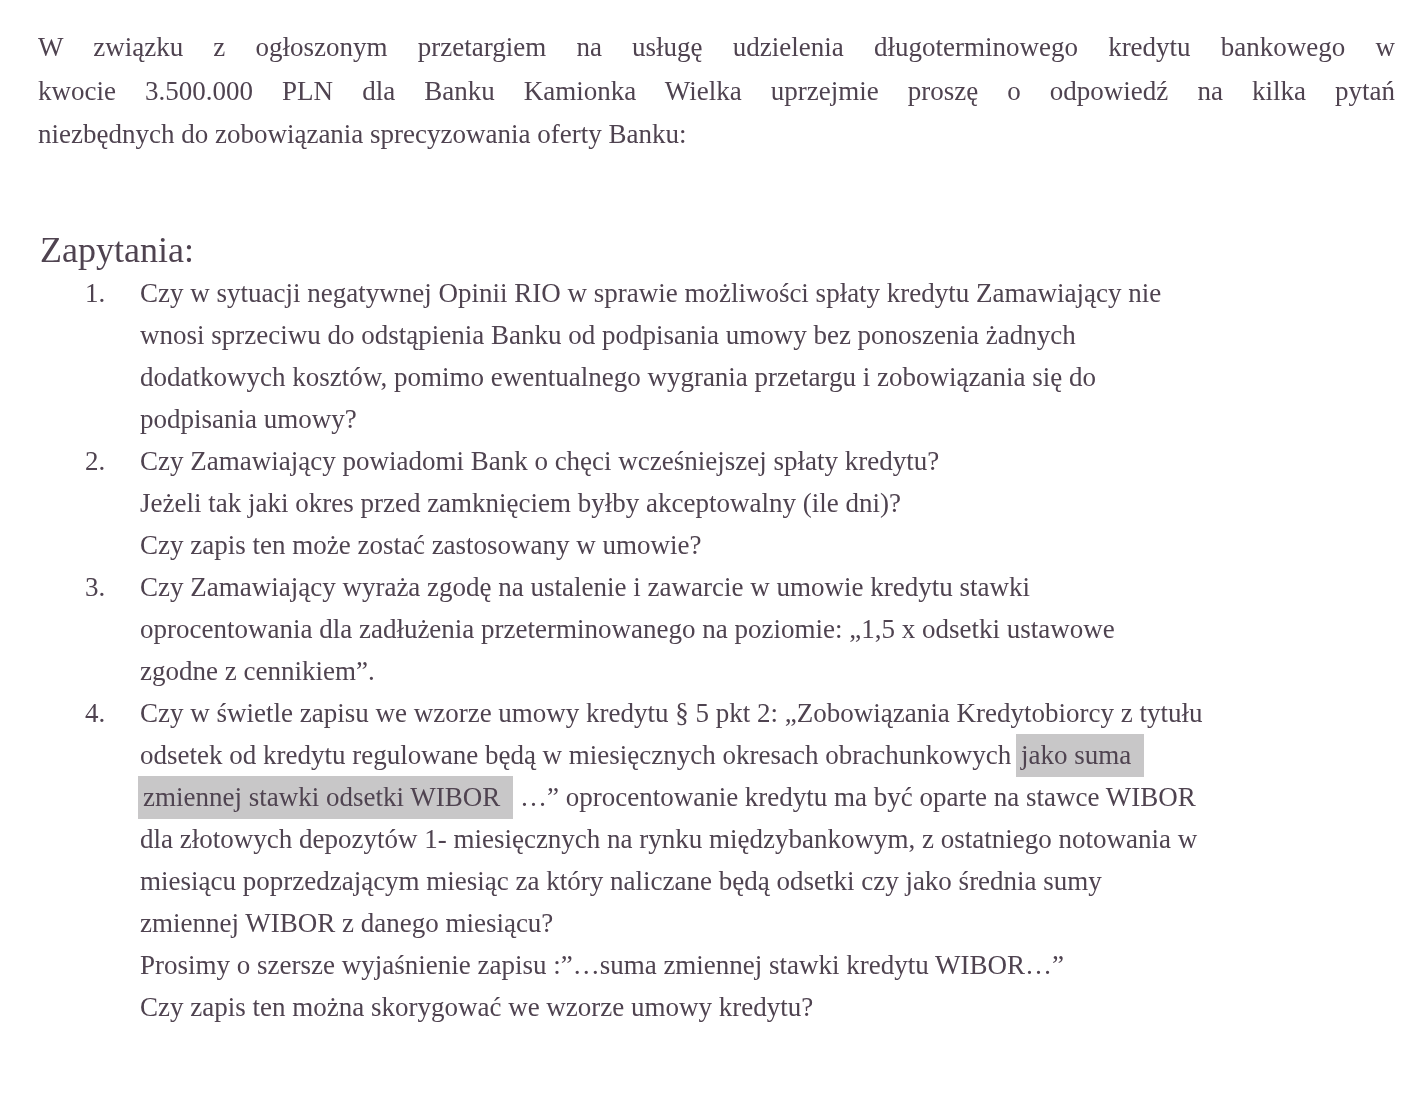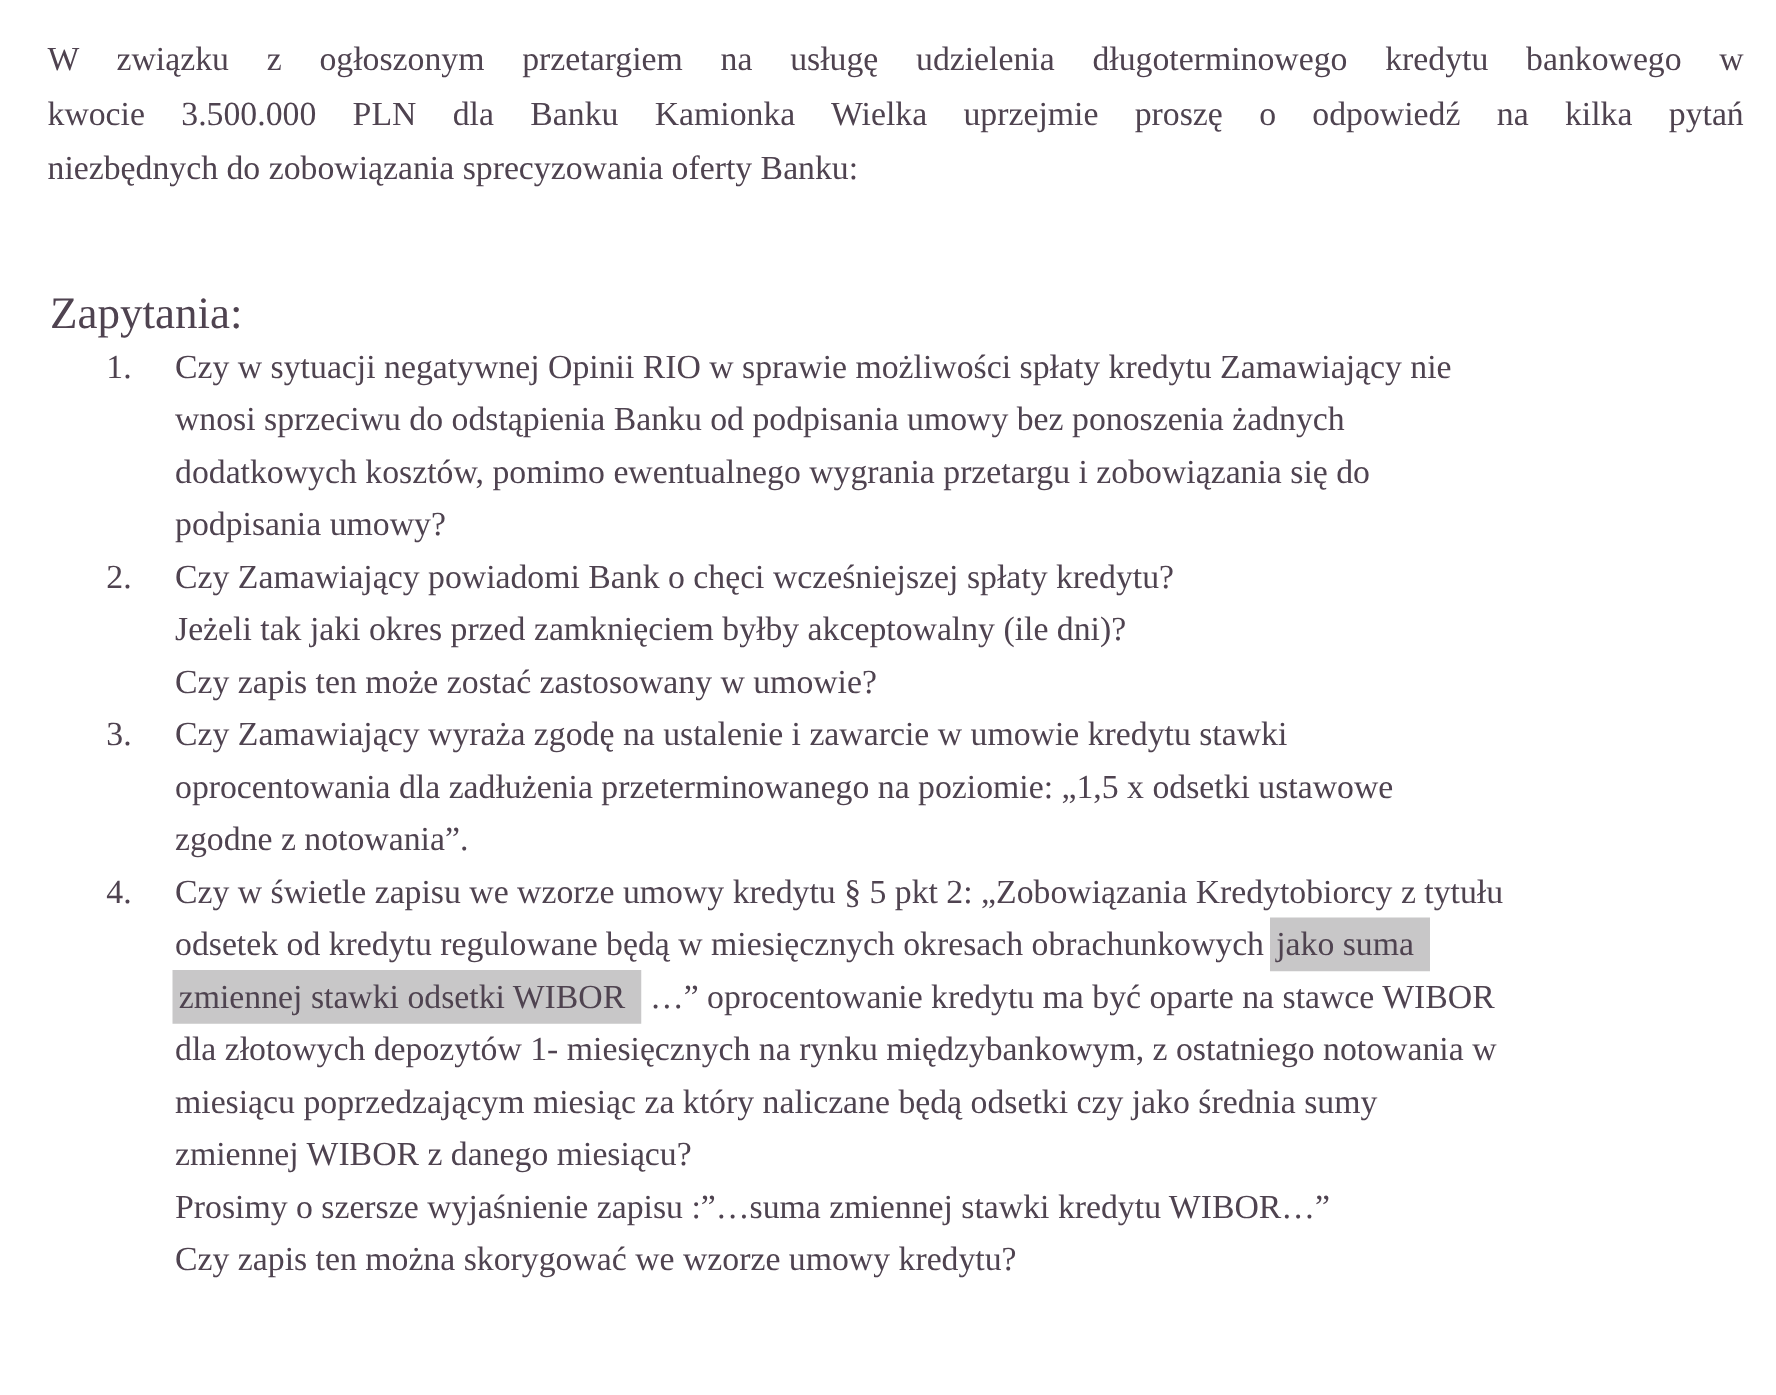--- a/index.html
+++ b/index.html
@@ -81,21 +81,21 @@
           <div class="q-line"><span class="seg">Czy Zamawiający powiadomi Bank o chęci wcześniejszej spłaty kredytu?</span></div>
           <div class="q-line"><span class="seg">Jeżeli tak jaki okres przed zamknięciem byłby akceptowalny (ile dni)?</span></div>
           <div class="q-line"><span class="seg">Czy zapis ten może zostać zastosowany w umowie?</span></div>
         </div>
       </div>
       <div class="q-item">
         <div class="q-num">3.</div>
         <div class="q-body">
           <div class="q-line"><span class="seg">Czy Zamawiający wyraża zgodę na ustalenie i zawarcie w umowie kredytu stawki</span></div>
           <div class="q-line"><span class="seg">oprocentowania dla zadłużenia przeterminowanego na poziomie: „1,5 x odsetki ustawowe</span></div>
-          <div class="q-line"><span class="seg">zgodne z notowania”.</span></div>
+          <div class="q-line"><span class="seg">zgodne z cennikiem”.</span></div>
         </div>
       </div>
       <div class="q-item">
         <div class="q-num">4.</div>
         <div class="q-body">
           <div class="q-line"><span class="seg">Czy w świetle zapisu we wzorze umowy kredytu § 5 pkt 2: „Zobowiązania Kredytobiorcy z tytułu</span></div>
           <div class="q-line"><span class="seg">odsetek od kredytu regulowane będą w miesięcznych okresach obrachunkowych </span><span class="seg hl">jako suma</span></div>
           <div class="q-line"><span class="seg hl">zmiennej stawki odsetki WIBOR</span><span class="seg"> …” oprocentowanie kredytu ma być oparte na stawce WIBOR</span></div>
           <div class="q-line"><span class="seg">dla złotowych depozytów 1- miesięcznych na rynku międzybankowym, z ostatniego notowania w</span></div>
           <div class="q-line"><span class="seg">miesiącu poprzedzającym miesiąc za który naliczane będą odsetki czy jako średnia sumy</span></div>

